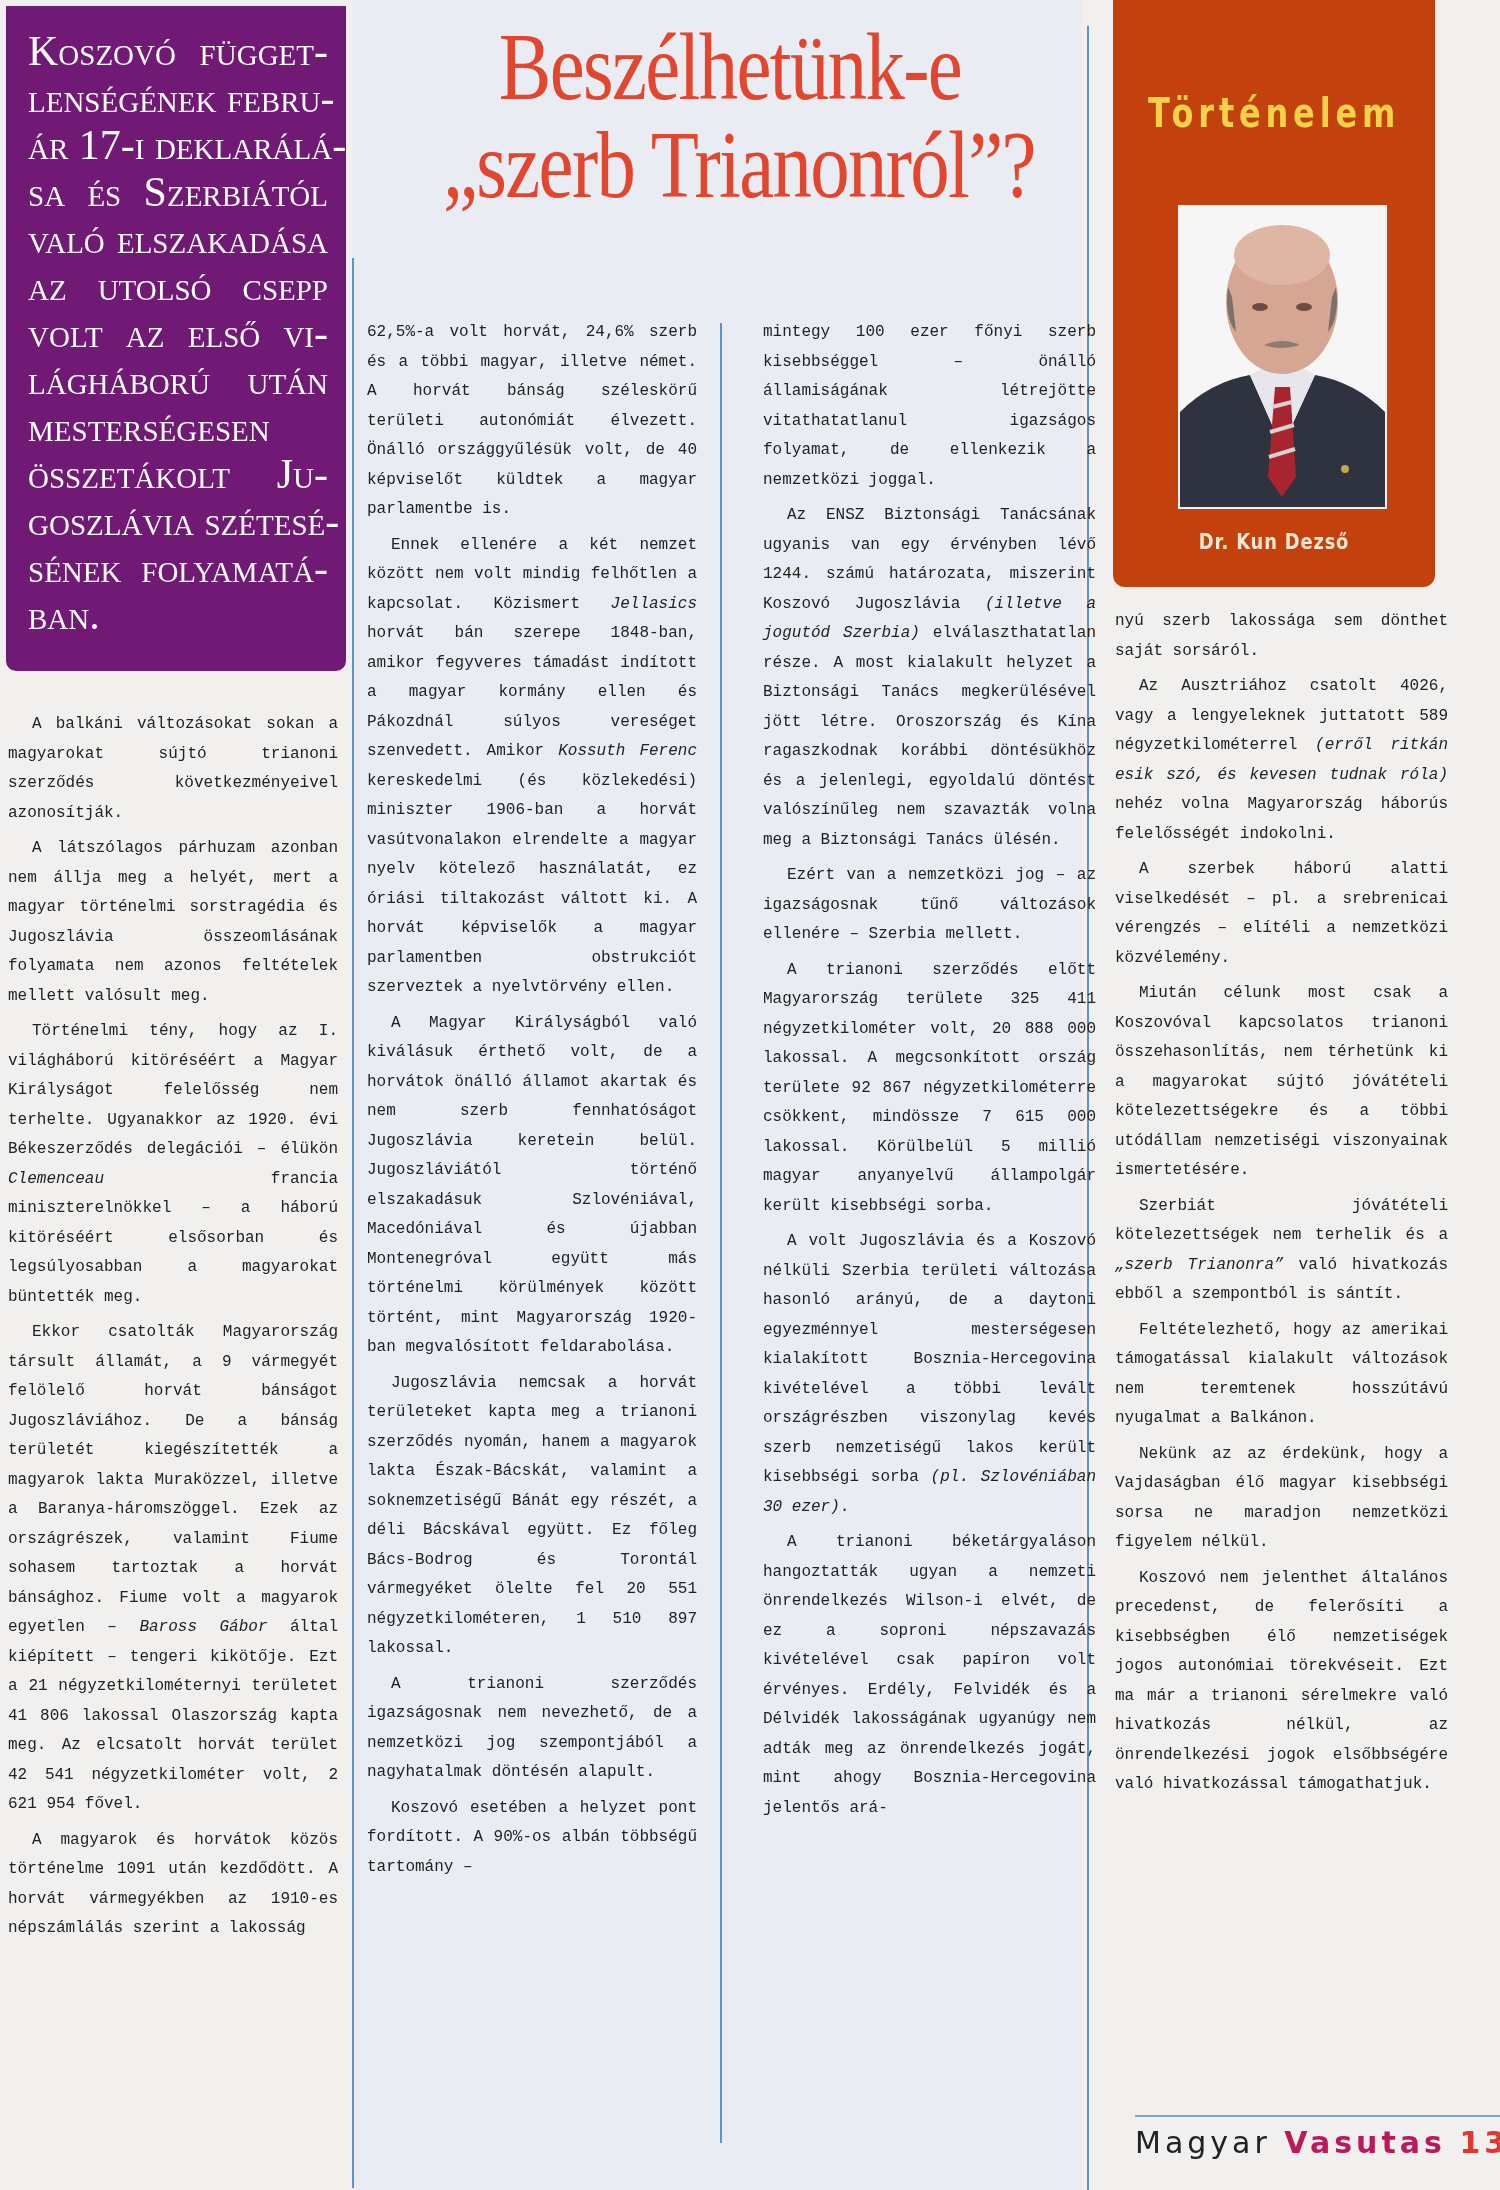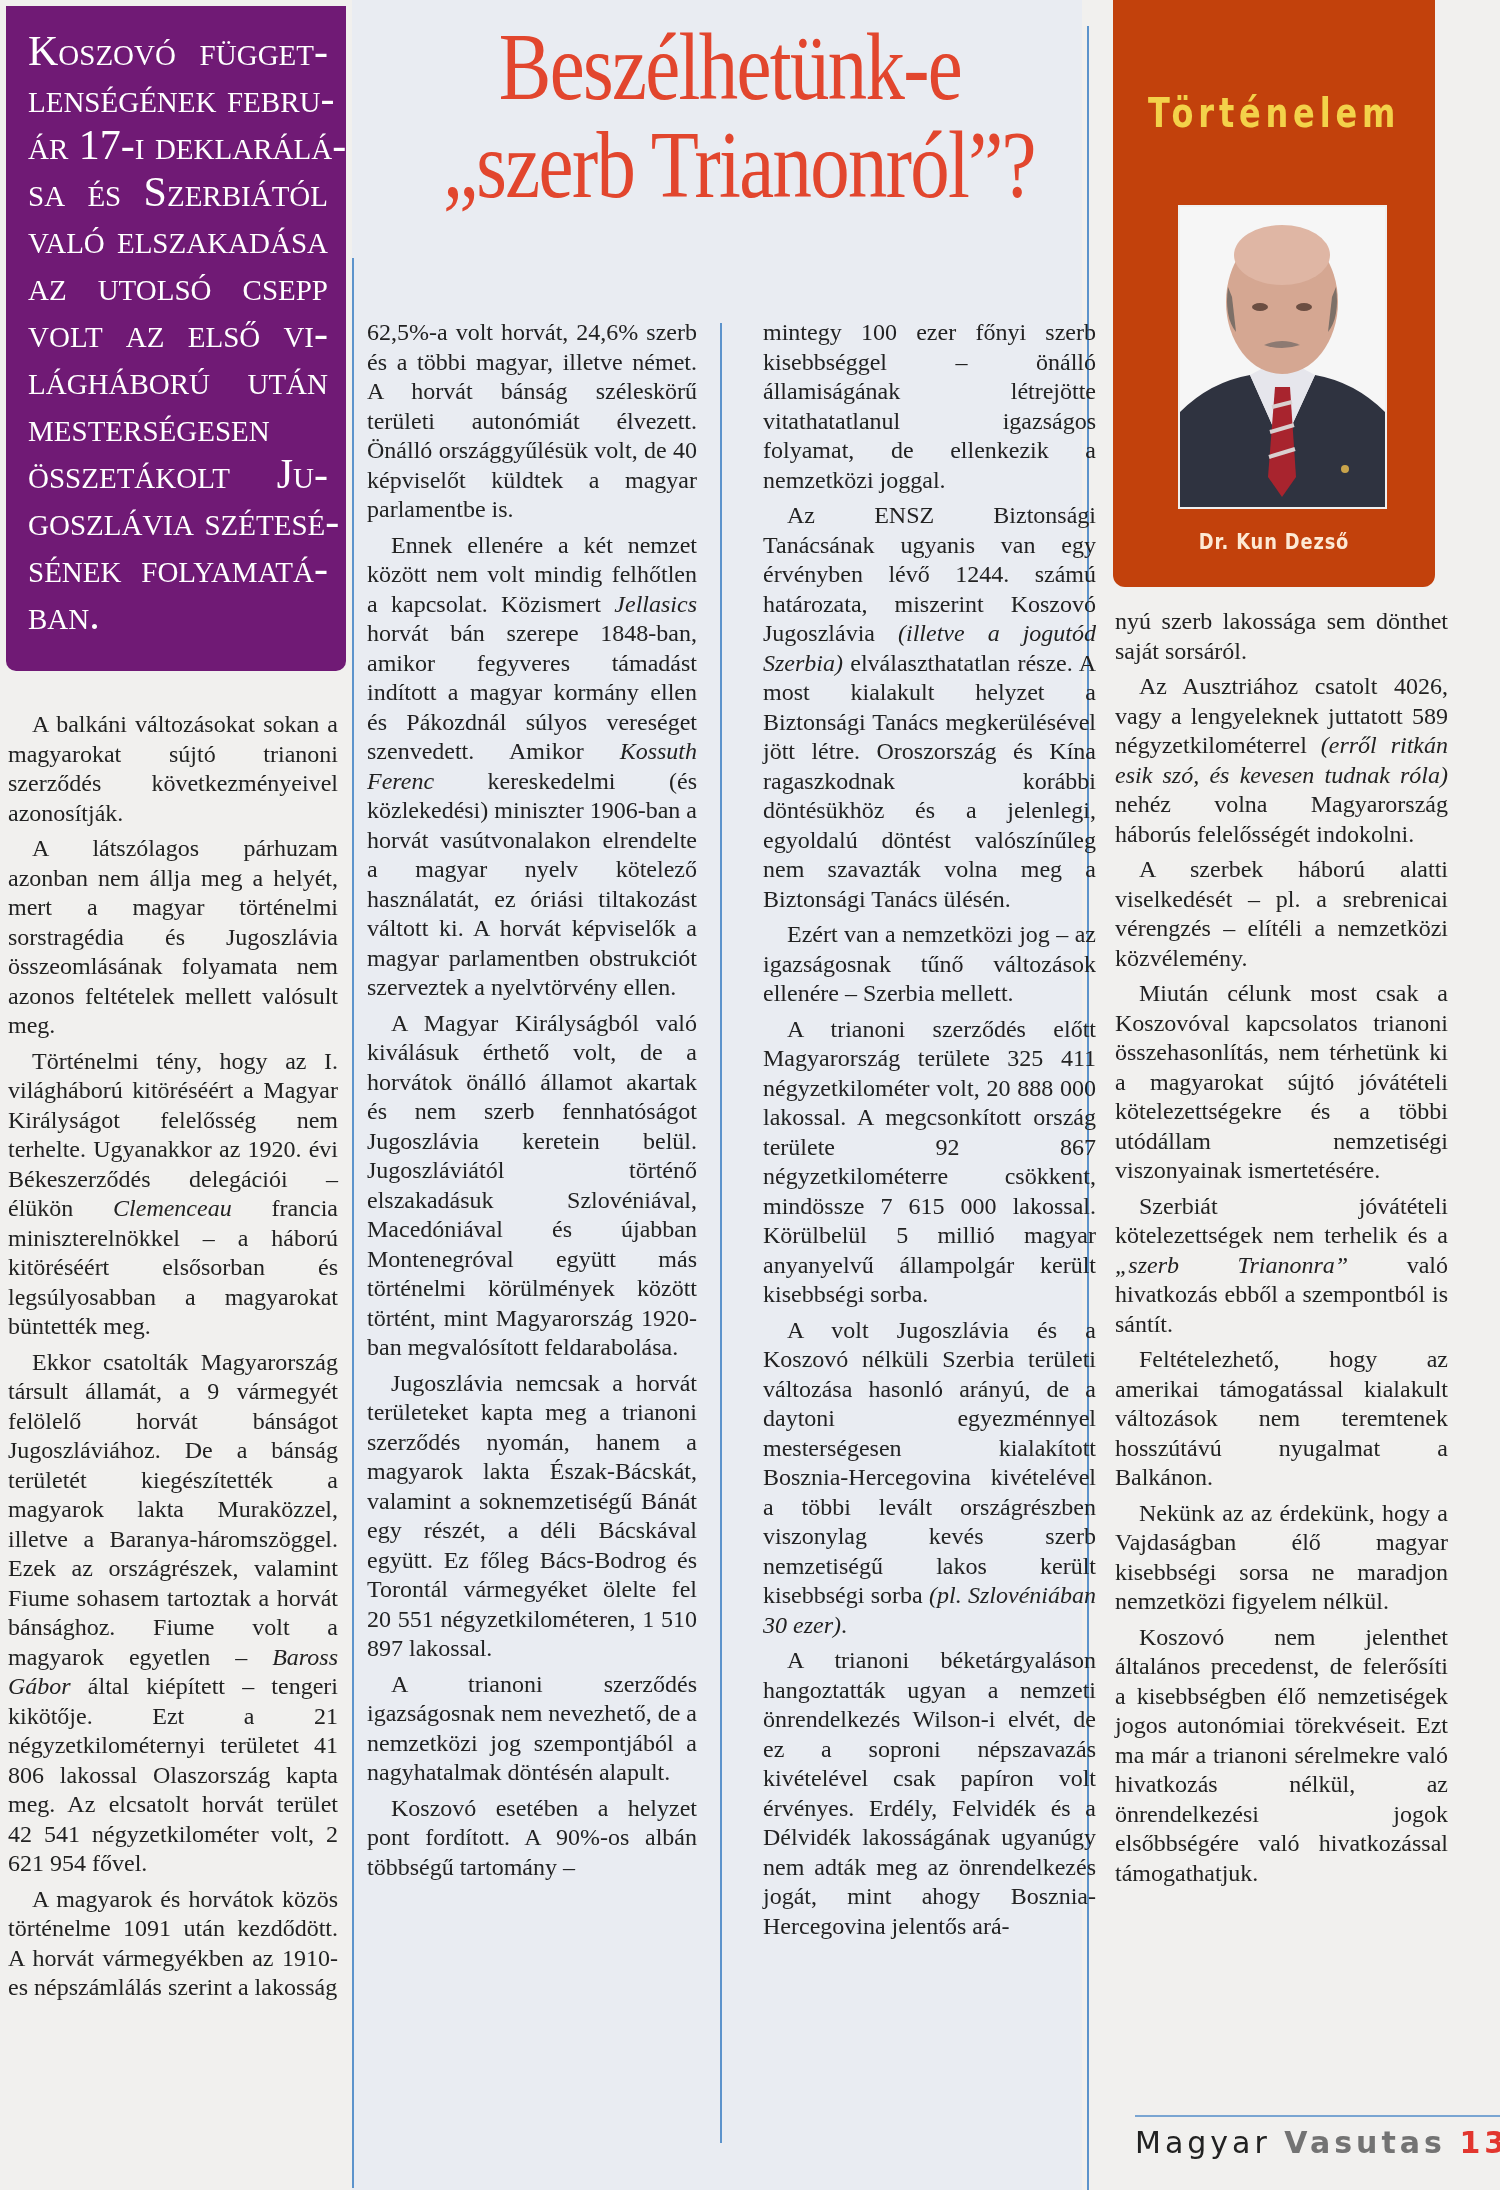--- a/index.html
+++ b/index.html
@@ -37,22 +37,22 @@
     font-size: 96px; line-height: 98px; letter-spacing: -2px;
     transform: scaleX(0.82); transform-origin: center top;
   }
   .headline div { white-space: nowrap; }
 
   
   .rule { position: absolute; width: 2px; background: #5c93cc; }
 
   
   .col {
-    position: absolute; font-size: 24px; line-height: 29.5px;
-    text-align: justify; hyphens: manual;
+    position: absolute; font-size: 16px; line-height: 29.5px;
+    text-align: justify; hyphens: manual; font-family: Liberation Mono, monospace;
   }
   .col p { margin: 0 0 6px 0; text-indent: 24px; }
   .col p.cont { text-indent: 0; }
   .col em { font-style: italic; }
   #col1 { left: 8px; top: 710px; width: 330px; }
   #col2 { left: 367px; top: 318px; width: 330px; }
   #col3 { left: 737px; top: 318px; width: 333px; margin-left: 26px; }
   #col4 { left: 1115px; top: 607px; width: 333px; }
 
   
@@ -79,21 +79,21 @@
   .footer-rule {
     position: absolute; left: 1135px; top: 2115px; width: 365px; height: 2px;
     background: #7aa5d2;
   }
   .footer {
     position: absolute; left: 1135px; top: 2125px;
     font-family: "DejaVu Sans", sans-serif; font-size: 30px; letter-spacing: 4px;
     white-space: nowrap;
   }
   .footer .mag { color: #222; }
-  .footer .vas { color: #737373; font-weight: bold; }
+  .footer .vas { color: #be185d; font-weight: bold; }
   .footer .num { color: #e2362e; font-weight: bold; }
 </style>
 </head>
 <body>
 
 <div class="page">
   <div class="tint"></div>
 
   <div class="lead">
     <p id="lead-text">

